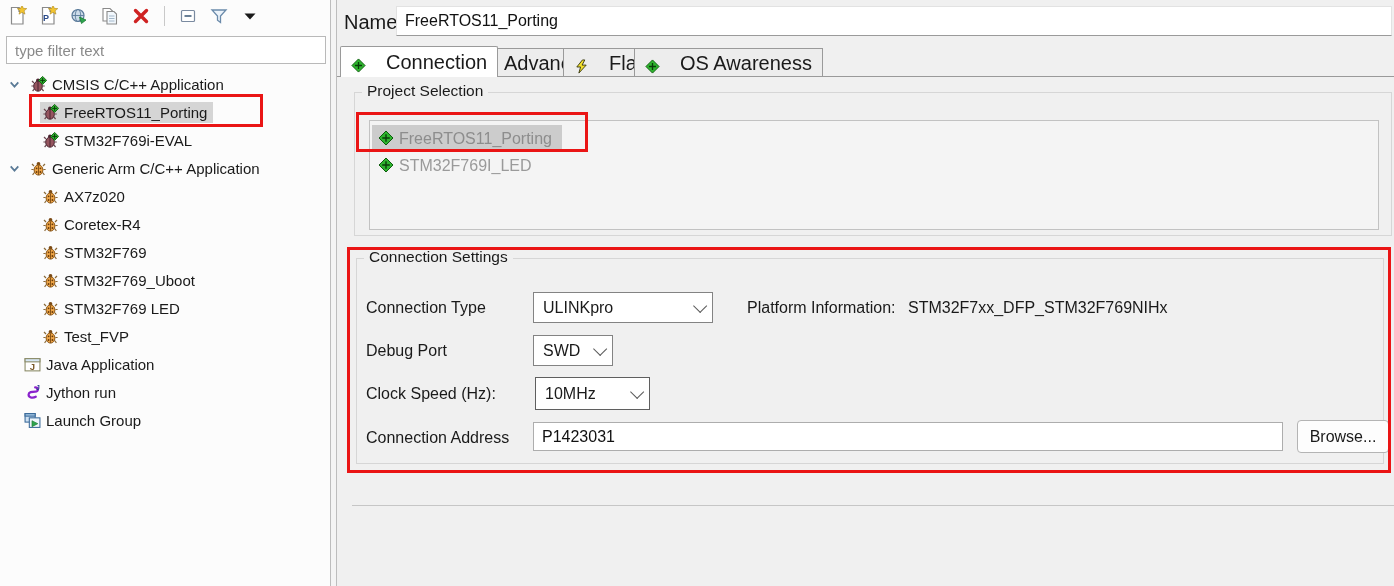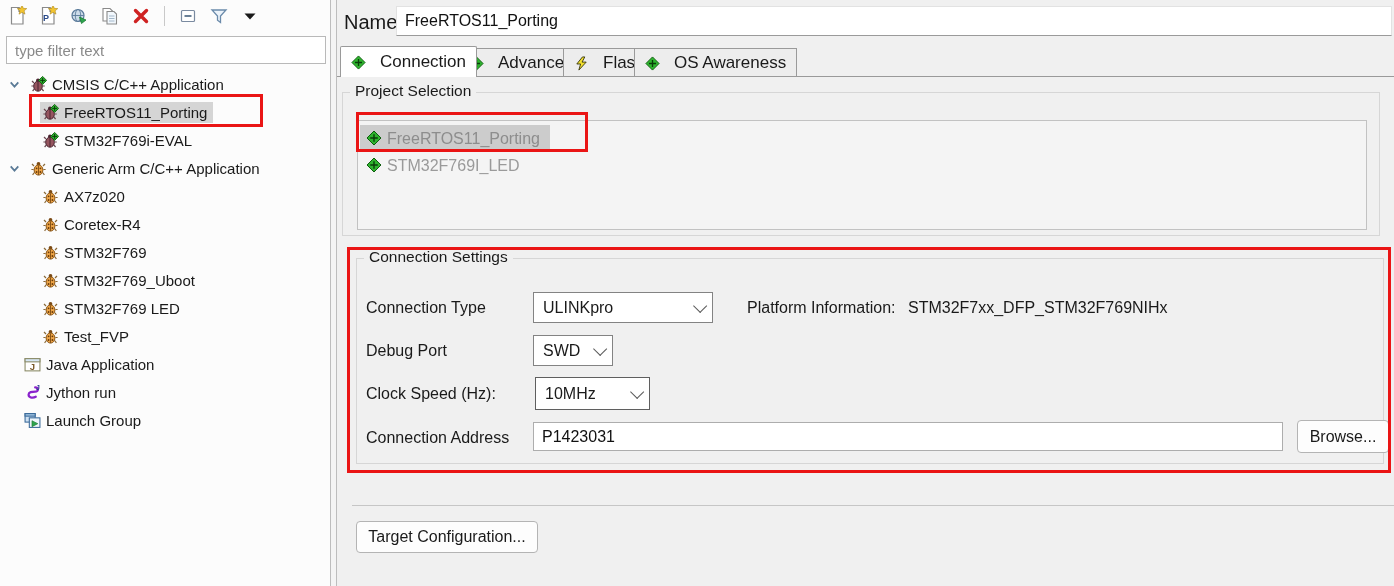--- a/index.html
+++ b/index.html
@@ -27,21 +27,21 @@
   #splitter { position:absolute; left:331px; top:0; width:6px; height:586px; background:#f4f4f4; border-right:1px solid #bdbdbd; cursor:col-resize; }
 
   
   #right-panel { position:absolute; left:337px; top:0; width:1057px; height:586px; background:#f0f0f0; }
   #name-row { position:absolute; left:0; top:0; width:1057px; height:42px; }
   #name-label { position:absolute; left:7px; top:11px; font-size:20px; }
   #name-input { position:absolute; left:59px; top:6px; width:996px; height:30px; background:#fff; border:1px solid #e2e2e2; border-bottom:1px solid #9a9a9a; padding:0 8px; font-size:16px; font-family:"Liberation Sans",sans-serif; color:#111; }
 
   #tabbar { position:absolute; left:0; top:46px; width:1057px; height:31px; }
   #tabbar::after { content:""; position:absolute; left:0; right:0; bottom:0; height:1px; background:#9a9a9a; }
-  .tab { position:absolute; top:2px; height:29px; display:flex; align-items:center; gap:14px; padding:0 10px; border:1px solid #9a9a9a; border-bottom:none; background:#ededed; font-size:17px; }
+  .tab { position:absolute; top:2px; height:29px; display:flex; align-items:center; gap:20px; padding:0 10px; border:1px solid #9a9a9a; border-bottom:none; background:#ededed; font-size:20px; }
   .tab.active { top:0; height:31px; background:#fff; z-index:2; border-radius:2px 2px 0 0; }
   .tab-icon { width:15px; height:15px; }
 
   .group { position:absolute; border:1px solid #d6d6d6; }
   .group-legend { position:absolute; top:-11px; left:7px; background:#f0f0f0; padding:0 5px; font-size:15.5px; white-space:nowrap; }
 
   
   #proj-list { position:absolute; left:14px; top:27px; width:1010px; height:110px; border:1px solid #c2c2c2; background:#f4f4f4; padding-top:4px; }
   .proj-item { height:27px; display:flex; align-items:center; gap:4px; padding:0 6px; margin:0 2px; color:#9a9a9a; font-size:16px; }
   .proj-item.selected { background:#cccccc; width:190px; color:#8d8d8d; }
@@ -353,21 +353,21 @@
         <span>Flash</span>
       </div>
       <div class="tab" style="left:297px;">
         <span class="tab-icon"><svg width="15" height="15" viewBox="0 0 16 16">
               <use href="#sym-green-diamond"></use>
             </svg></span>
         <span>OS Awareness</span>
       </div>
     </div>
 
-    <div class="group" style="left:5px; top:92px; width:1038px; height:144px;">
+    <div class="group" style="left:17px; top:92px; width:1038px; height:144px;">
       <span class="group-legend">Project Selection</span>
       <div id="proj-list">
         <div class="proj-item selected">
           <span class="t-icon"><svg width="16" height="16" viewBox="0 0 16 16">
                 <use href="#sym-green-diamond"></use>
               </svg></span>
           <span>FreeRTOS11_Porting</span>
         </div>
         <div class="proj-item">
           <span class="t-icon"><svg width="16" height="16" viewBox="0 0 16 16">
@@ -409,17 +409,14 @@
       <input class="text-input" style="left: 176px; top: 163px; width: 750px; height: 29px;" type="text" value="P1423031">
       <div class="btn" style="left:940px; top:161px; width:92px; height:33px;">
         <span>Browse...</span>
       </div>
     </div>
 
     <div class="redbox" style="left:10px; top:247px; width:1044px; height:226px;"></div>
 
     <div id="content-bottom-line"></div>
 
-    <div class="btn" style="left:19px; top:521px; width:182px; height:32px;">
-      <span>Target Configuration...</span>
-    </div>
   </div>
 </div>
 
 </body></html>

